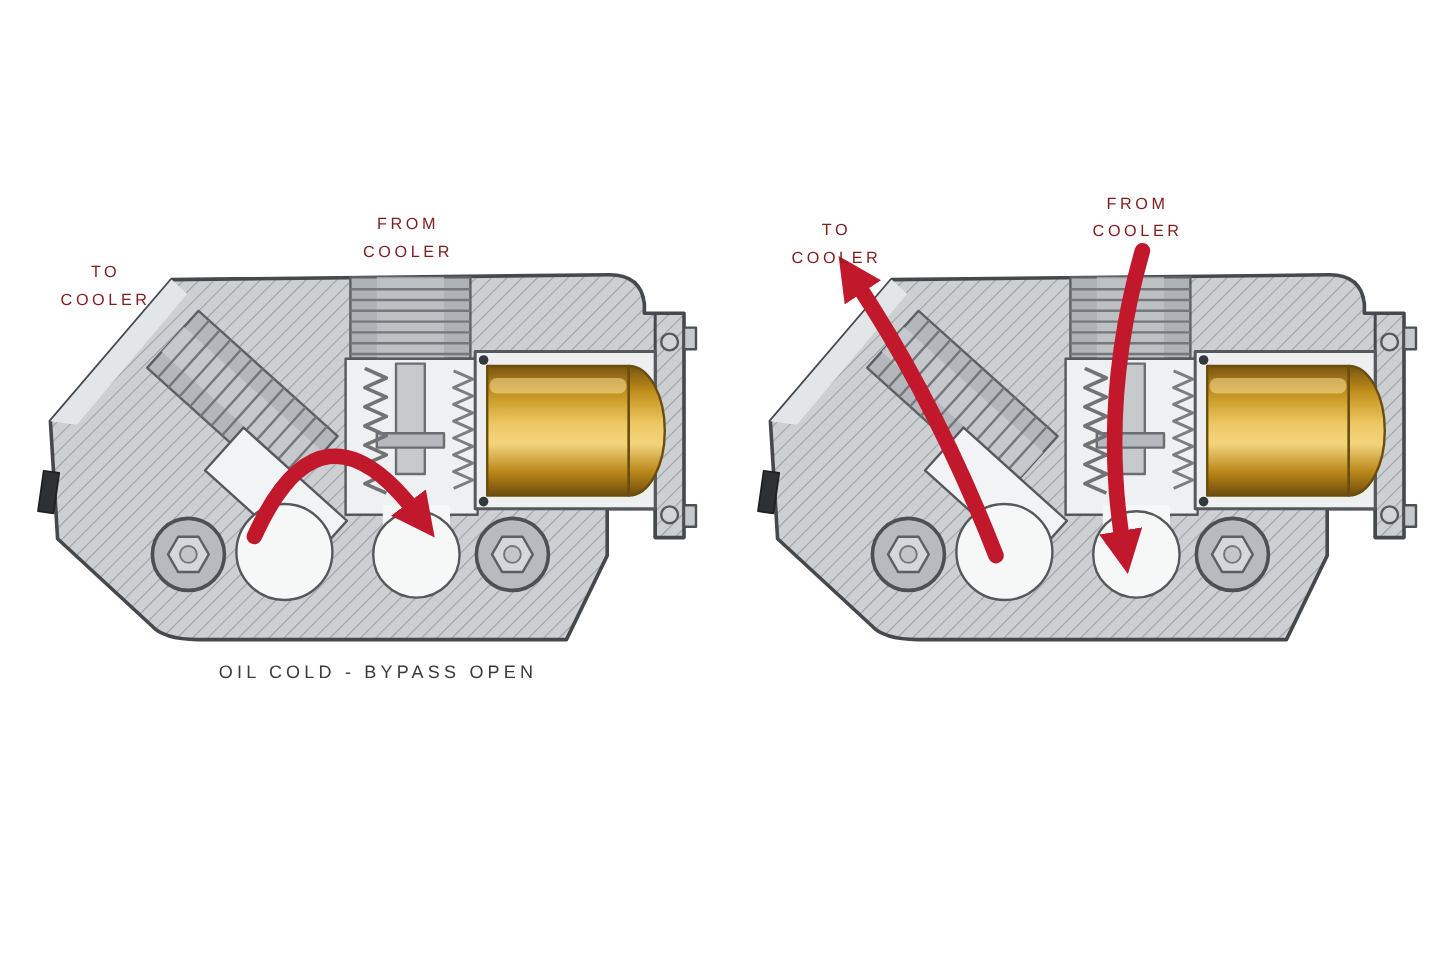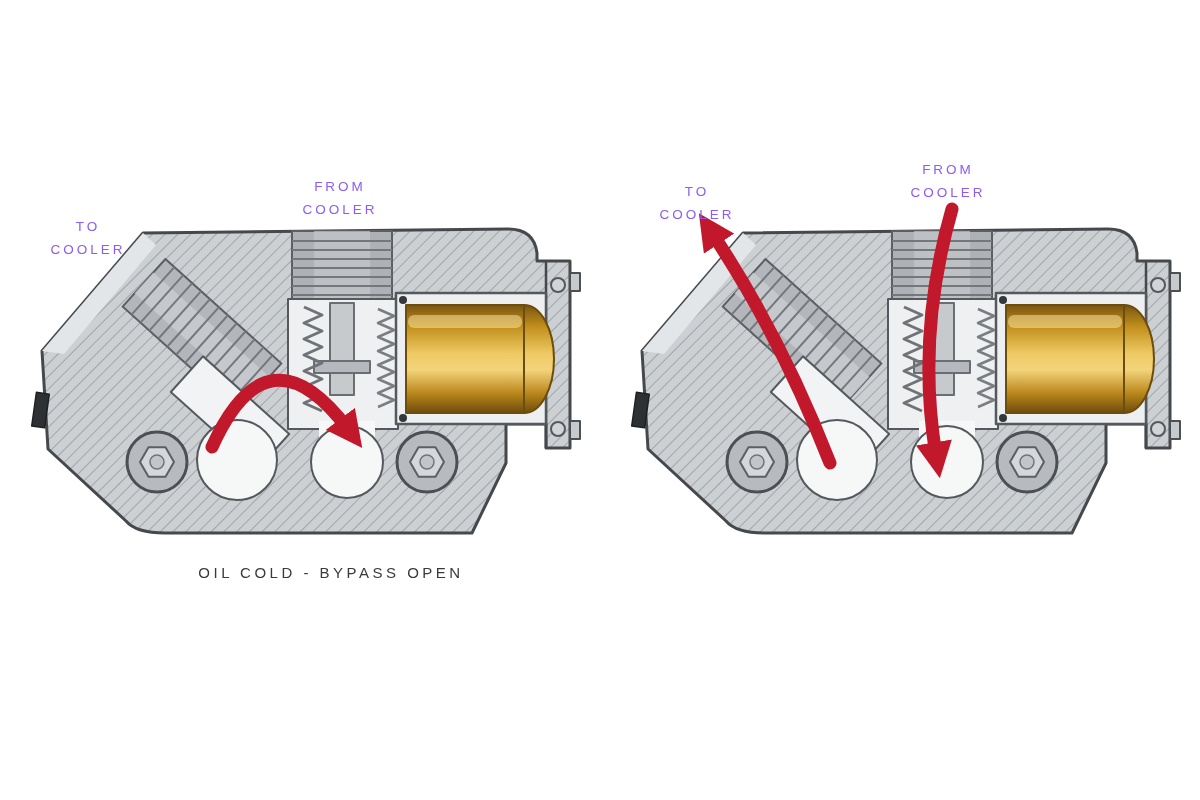--- a/index.html
+++ b/index.html
@@ -1,22 +1,22 @@
 <!DOCTYPE html>
 <html style="--arrow: #c1182c; --body: #ccd0d3; --hatch_line: #9aa0a6; --outline: #45494d; --brass: #c9941f;"><head>
 <meta charset="utf-8">
 <style>
   html,body{margin:0;padding:0;width:1200px;height:800px;background:#ffffff;overflow:hidden;
     font-family:"Liberation Sans",sans-serif;position:relative;}
   .panel{position:absolute;width:570px;height:440px;}
   .valve-svg{position:absolute;left:0;top:10px;}
   .label{position:absolute;text-align:center;font-size:13.5px;letter-spacing:3px;
-    color:#8b5cf6;line-height:23px;z-index:4;}
-  .caption{position:absolute;left:16px;top:397px;width:570px;text-align:center;
-    font-size:15px;letter-spacing:3.5px;color:#3a3a3a;z-index:4;margin-top:12px;}
+    color:#7f1d1d;line-height:23px;z-index:4;}
+  .caption{position:absolute;left:0;top:397px;width:570px;text-align:center;
+    font-size:15px;letter-spacing:3.5px;color:#3a3a3a;z-index:4;}
 </style>
 </head>
 <body>
 
 <svg width="0" height="0" style="position:absolute" aria-hidden="true">
   <defs>
     <pattern id="hatch" width="9" height="9" patternUnits="userSpaceOnUse" patternTransform="rotate(45)">
       <rect width="9" height="9" fill="#ccd0d3"></rect>
       <line x1="0" y1="0" x2="0" y2="9" stroke="#9aa0a6" stroke-width="1.8"></line>
     </pattern>

